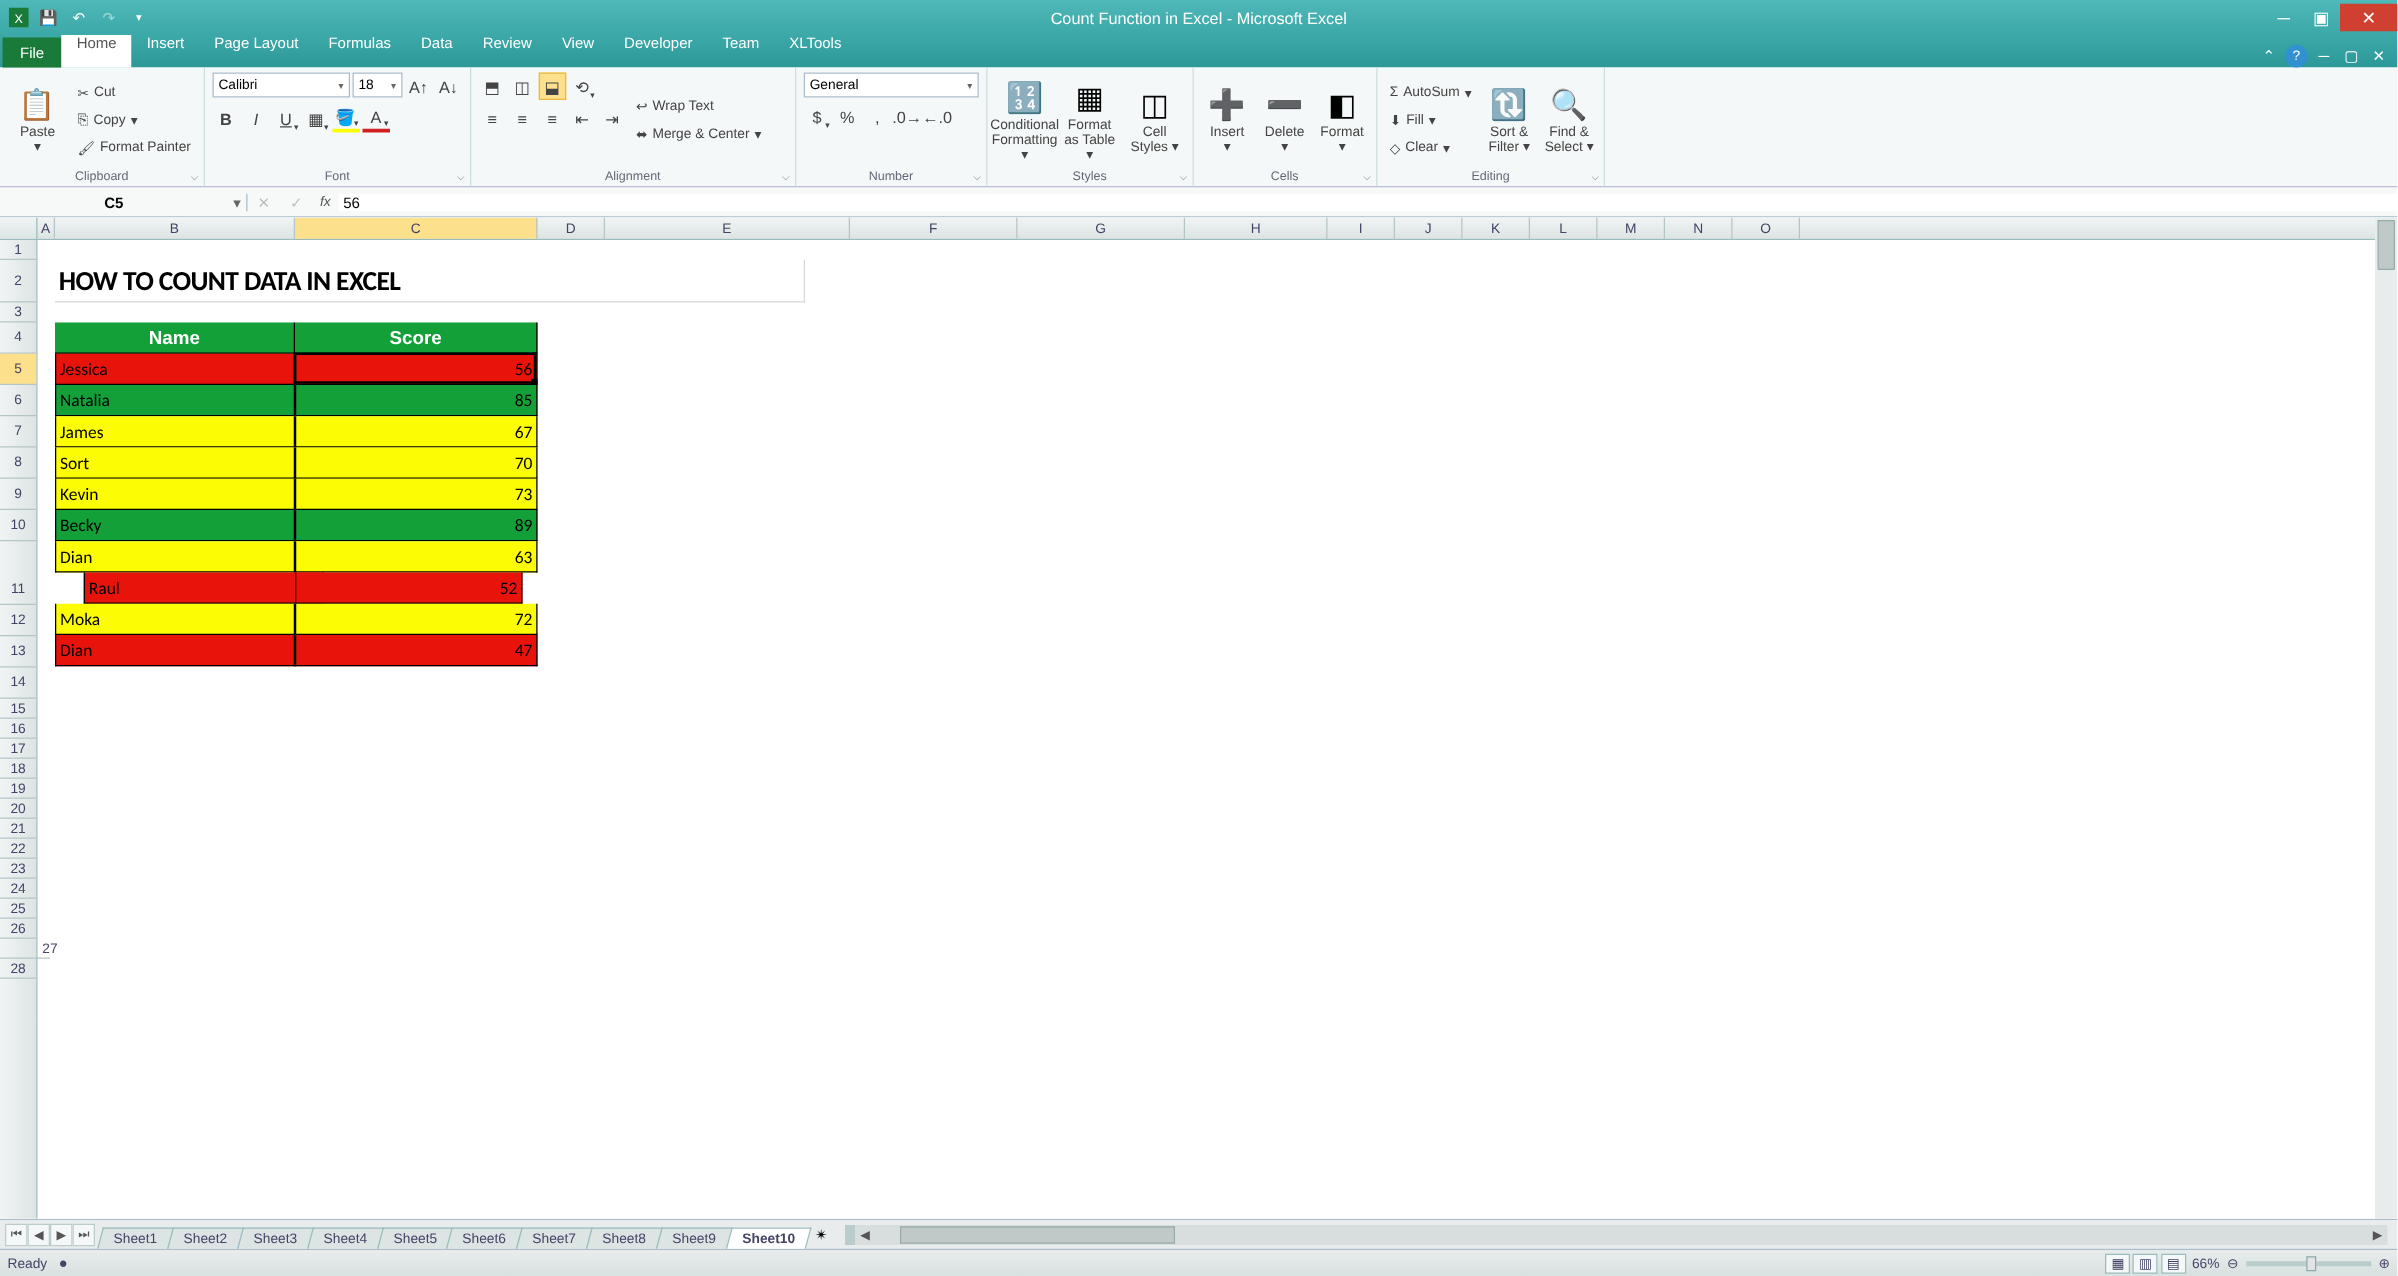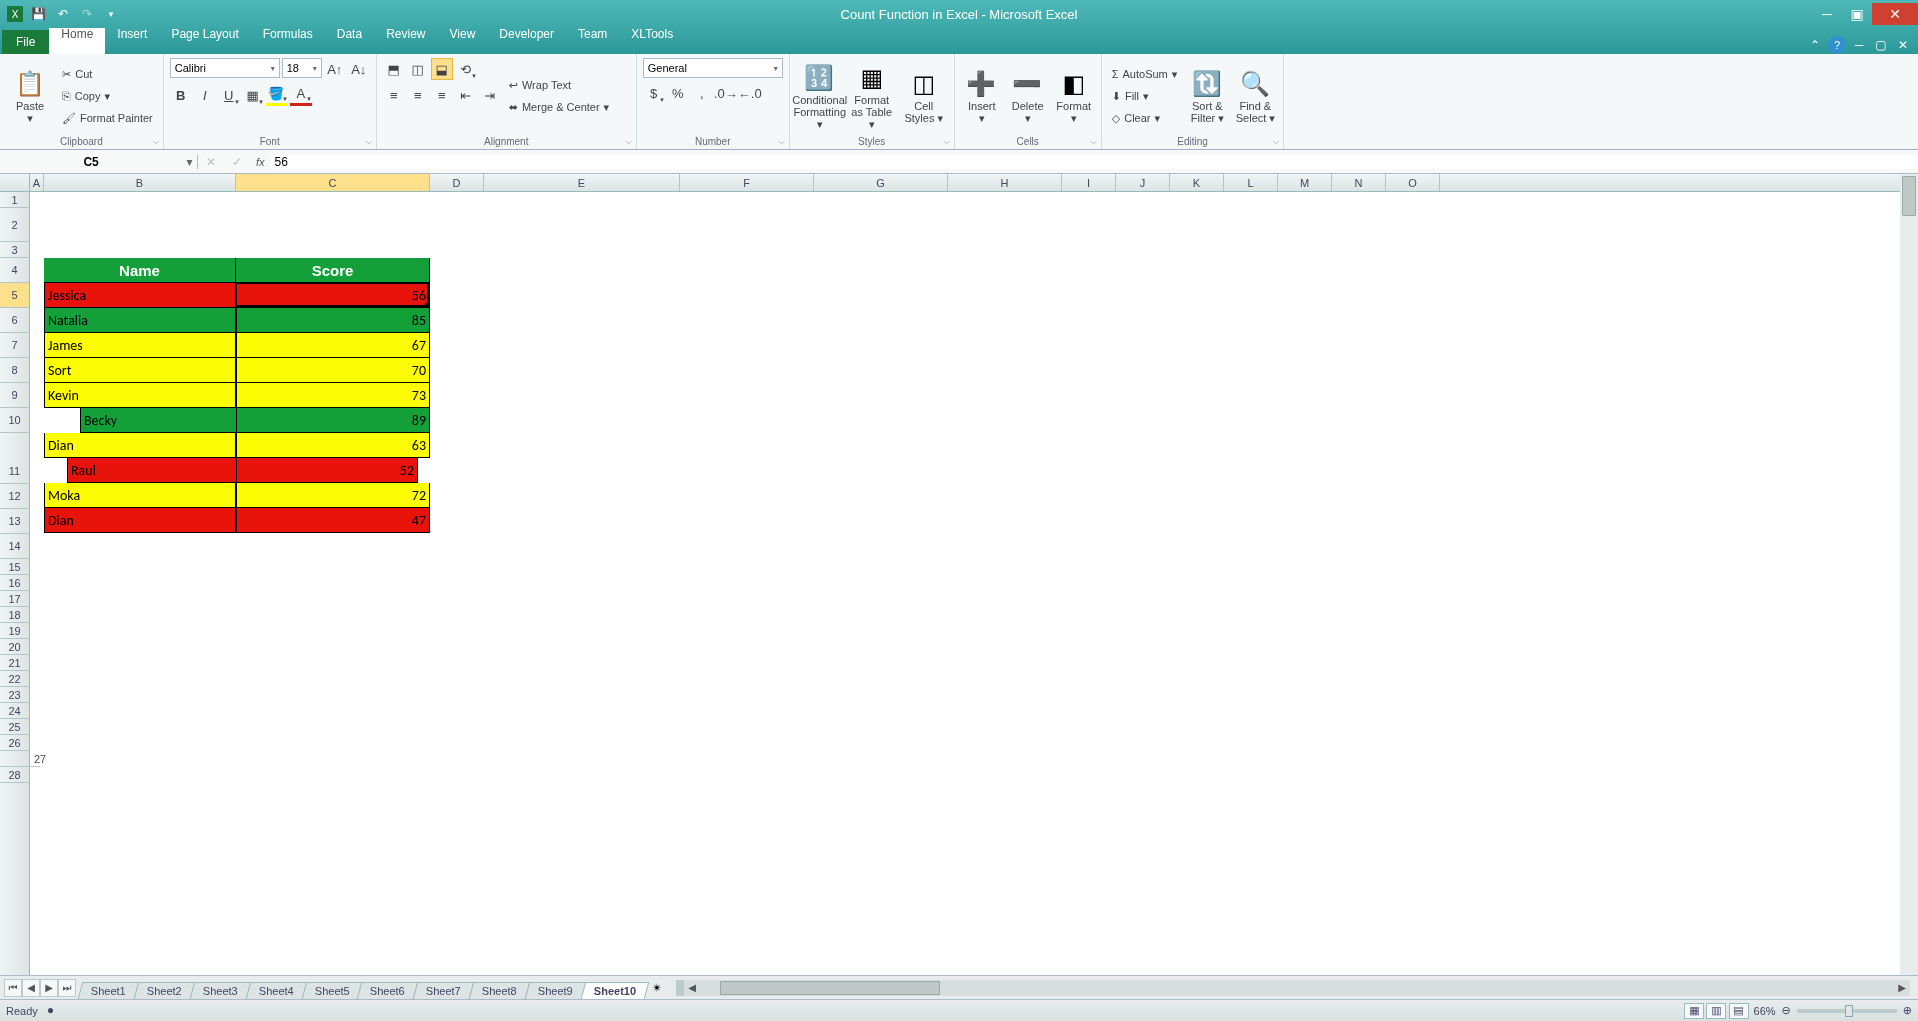--- a/index.html
+++ b/index.html
@@ -360,33 +360,34 @@
         <div class="rh" style="height: 16px;">21</div>
         <div class="rh" style="height: 16px;">22</div>
         <div class="rh" style="height: 16px;">23</div>
         <div class="rh" style="height: 16px;">24</div>
         <div class="rh" style="height: 16px;">25</div>
         <div class="rh" style="height: 16px;">26</div>
         <div class="rh" style="height: 16px; padding-left: 40px;">27</div>
         <div class="rh" style="height: 16px;">28</div>
       </div>
     <div class="cells" id="cells">
+        <div class="cell title" style="left: 14px; top: 16px; width: 600px; height: 34px;">HOW TO COUNT DATA IN EXCEL</div>
         <div class="cell hdr" style="left: 14px; top: 66px; width: 192px; height: 25px;">Name</div>
         <div class="cell hdr" style="left: 206px; top: 66px; width: 194px; height: 25px;">Score</div>
         <div class="cell data red" style="left: 14px; top: 91px; width: 192px; height: 25px;">Jessica</div>
         <div class="cell data red r" style="left: 206px; top: 91px; width: 194px; height: 25px;">56</div>
         <div class="cell data green" style="left: 14px; top: 116px; width: 192px; height: 25px;">Natalia</div>
         <div class="cell data green r" style="left: 206px; top: 116px; width: 194px; height: 25px;">85</div>
         <div class="cell data yellow" style="left: 14px; top: 141px; width: 192px; height: 25px;">James</div>
         <div class="cell data yellow r" style="left: 206px; top: 141px; width: 194px; height: 25px;">67</div>
         <div class="cell data yellow" style="left: 14px; top: 166px; width: 192px; height: 25px;">Sort</div>
         <div class="cell data yellow r" style="left: 206px; top: 166px; width: 194px; height: 25px;">70</div>
         <div class="cell data yellow" style="left: 14px; top: 191px; width: 192px; height: 25px;">Kevin</div>
         <div class="cell data yellow r" style="left: 206px; top: 191px; width: 194px; height: 25px;">73</div>
-        <div class="cell data green" style="left: 14px; top: 216px; width: 192px; height: 25px; margin-left: 36px;">Becky</div>
+        <div class="cell data green" style="left: 14px; top: 216px; width: 192px; height: 25px;">Becky</div>
         <div class="cell data green r" style="left: 206px; top: 216px; width: 194px; height: 25px;">89</div>
         <div class="cell data yellow" style="left: 14px; top: 241px; width: 192px; height: 25px;">Dian</div>
         <div class="cell data yellow r" style="left: 206px; top: 241px; width: 194px; height: 25px;">63</div>
         <div class="cell data red" style="left: 14px; top: 266px; width: 192px; height: 25px; margin-left: 23px;">Raul</div>
         <div class="cell data red r" style="left: 206px; top: 266px; width: 182px; height: 25px;">52</div>
         <div class="cell data yellow" style="left: 14px; top: 291px; width: 192px; height: 25px; text-align: center;">Moka</div>
         <div class="cell data yellow r" style="left: 206px; top: 291px; width: 194px; height: 25px;">72</div>
         <div class="cell data red" style="left: 14px; top: 316px; width: 192px; height: 25px;">Dian</div>
         <div class="cell data red r" style="left: 206px; top: 316px; width: 194px; height: 25px;">47</div>
         <div class="active-cell" style="left: 205px; top: 90px; width: 194px; height: 25px;"></div>

